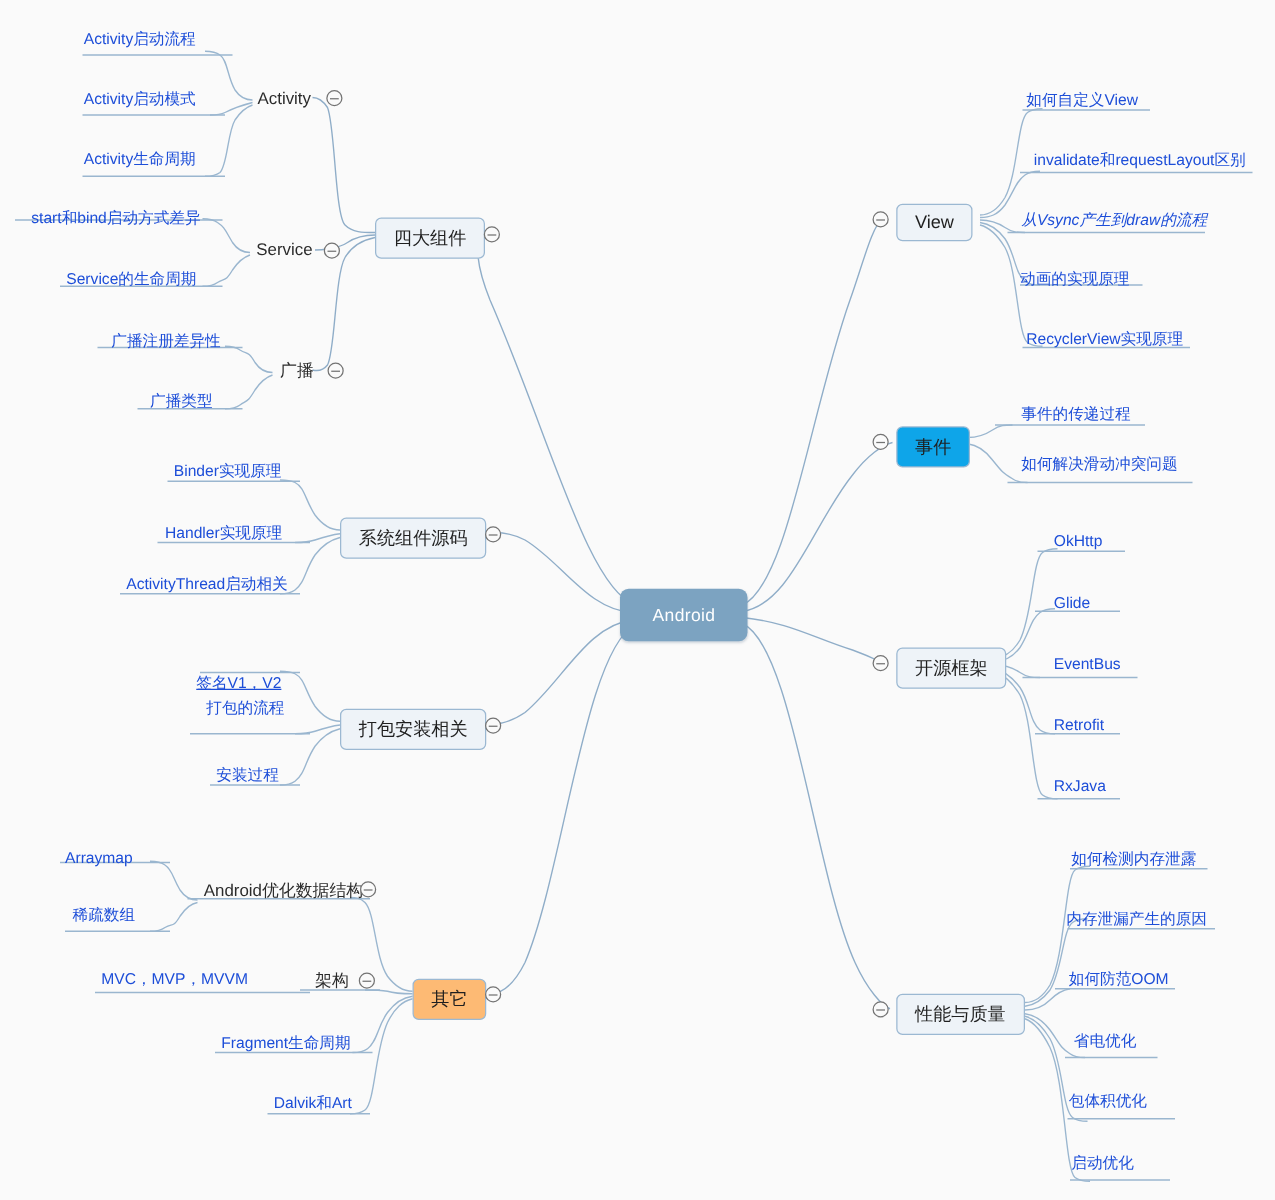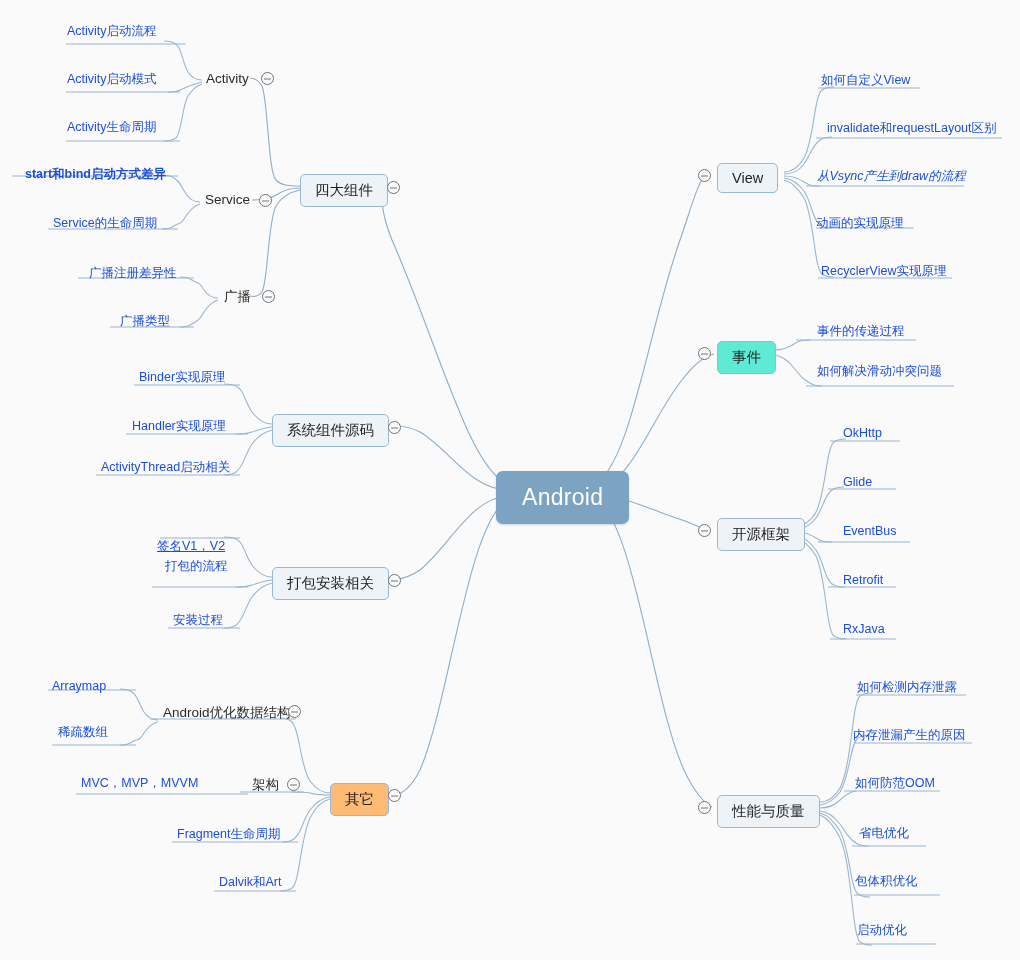--- a/index.html
+++ b/index.html
@@ -44,21 +44,21 @@
     position: absolute;
     white-space: nowrap;
     box-sizing: border-box;
   }
 
   
   .node.root {
     background: #7ca3c1;
     color: #ffffff;
     border-radius: 7px;
-    font-size: 23px;
+    font-size: 14px;
     padding: 13px 26px;
     letter-spacing: .3px;
     box-shadow: 0 1px 2px rgba(70,100,130,.25);
   }
 
   
   .node.branch {
     background: #eef3f8;
     border: 1px solid #9bb8d2;
     border-radius: 5px;
@@ -233,21 +233,21 @@
   </div>
   <div class="node leaf" style="left:67px; top:119px;">
     <span>Activity生命周期</span>
   </div>
 
   <div class="node sub" style="left:205px; top:192px;">
     <span>Service</span>
   </div>
   <span class="toggle" style="left:259px; top:194px;"></span>
 
-  <div class="node leaf" style="left:25px; top:166px;font-weight:bold;">
+  <div class="node leaf" style="left:25px; top:166px;">
     <span>start和bind启动方式差异</span>
   </div>
   <div class="node leaf" style="left:53px; top:215px;">
     <span>Service的生命周期</span>
   </div>
 
   <div class="node sub" style="left:224px; top:288px;text-align:right;">
     <span>广播</span>
   </div>
   <span class="toggle" style="left:262px; top:290px;"></span>
@@ -336,21 +336,21 @@
   <div class="node leaf" style="left:817px; top:168px;font-style:italic;">
     <span>从Vsync产生到draw的流程</span>
   </div>
   <div class="node leaf" style="left:816px; top:215px;">
     <span>动画的实现原理</span>
   </div>
   <div class="node leaf" style="left:821px; top:263px;">
     <span>RecyclerView实现原理</span>
   </div>
 
-  <div class="node branch" style="left: 717px; top: 341px; background: #5eead4; border-color: rgb(155, 184, 210);">
+  <div class="node branch" style="left: 717px; top: 341px; background: #0ea5e9; border-color: rgb(155, 184, 210);">
     <span>事件</span>
   </div>
   <span class="toggle" style="left:698px; top:347px;"></span>
 
   <div class="node leaf" style="left:817px; top:323px;">
     <span>事件的传递过程</span>
   </div>
   <div class="node leaf" style="left:817px; top:363px;">
     <span>如何解决滑动冲突问题</span>
   </div>

